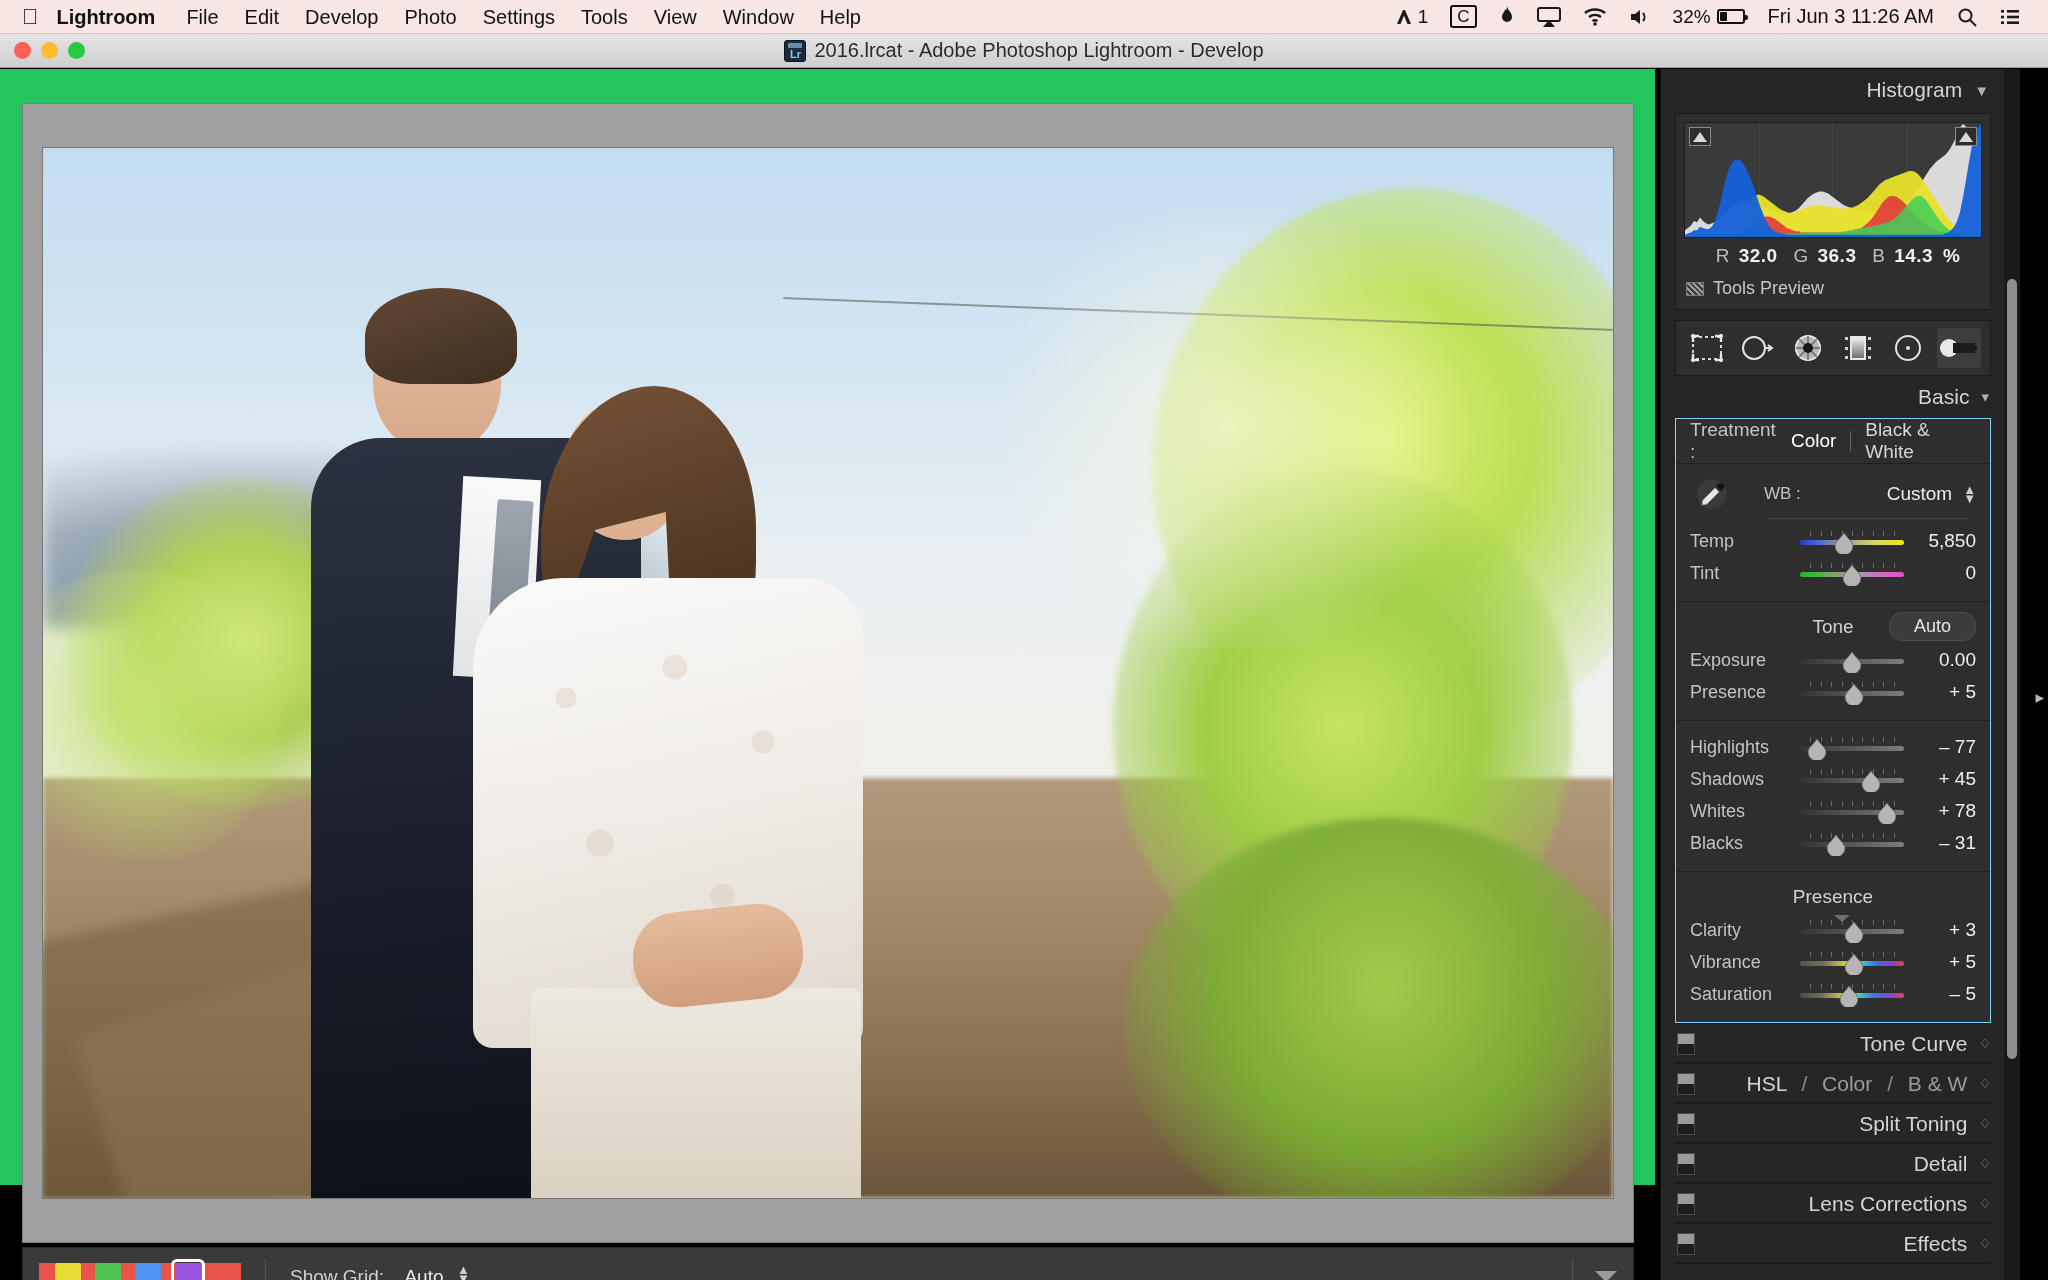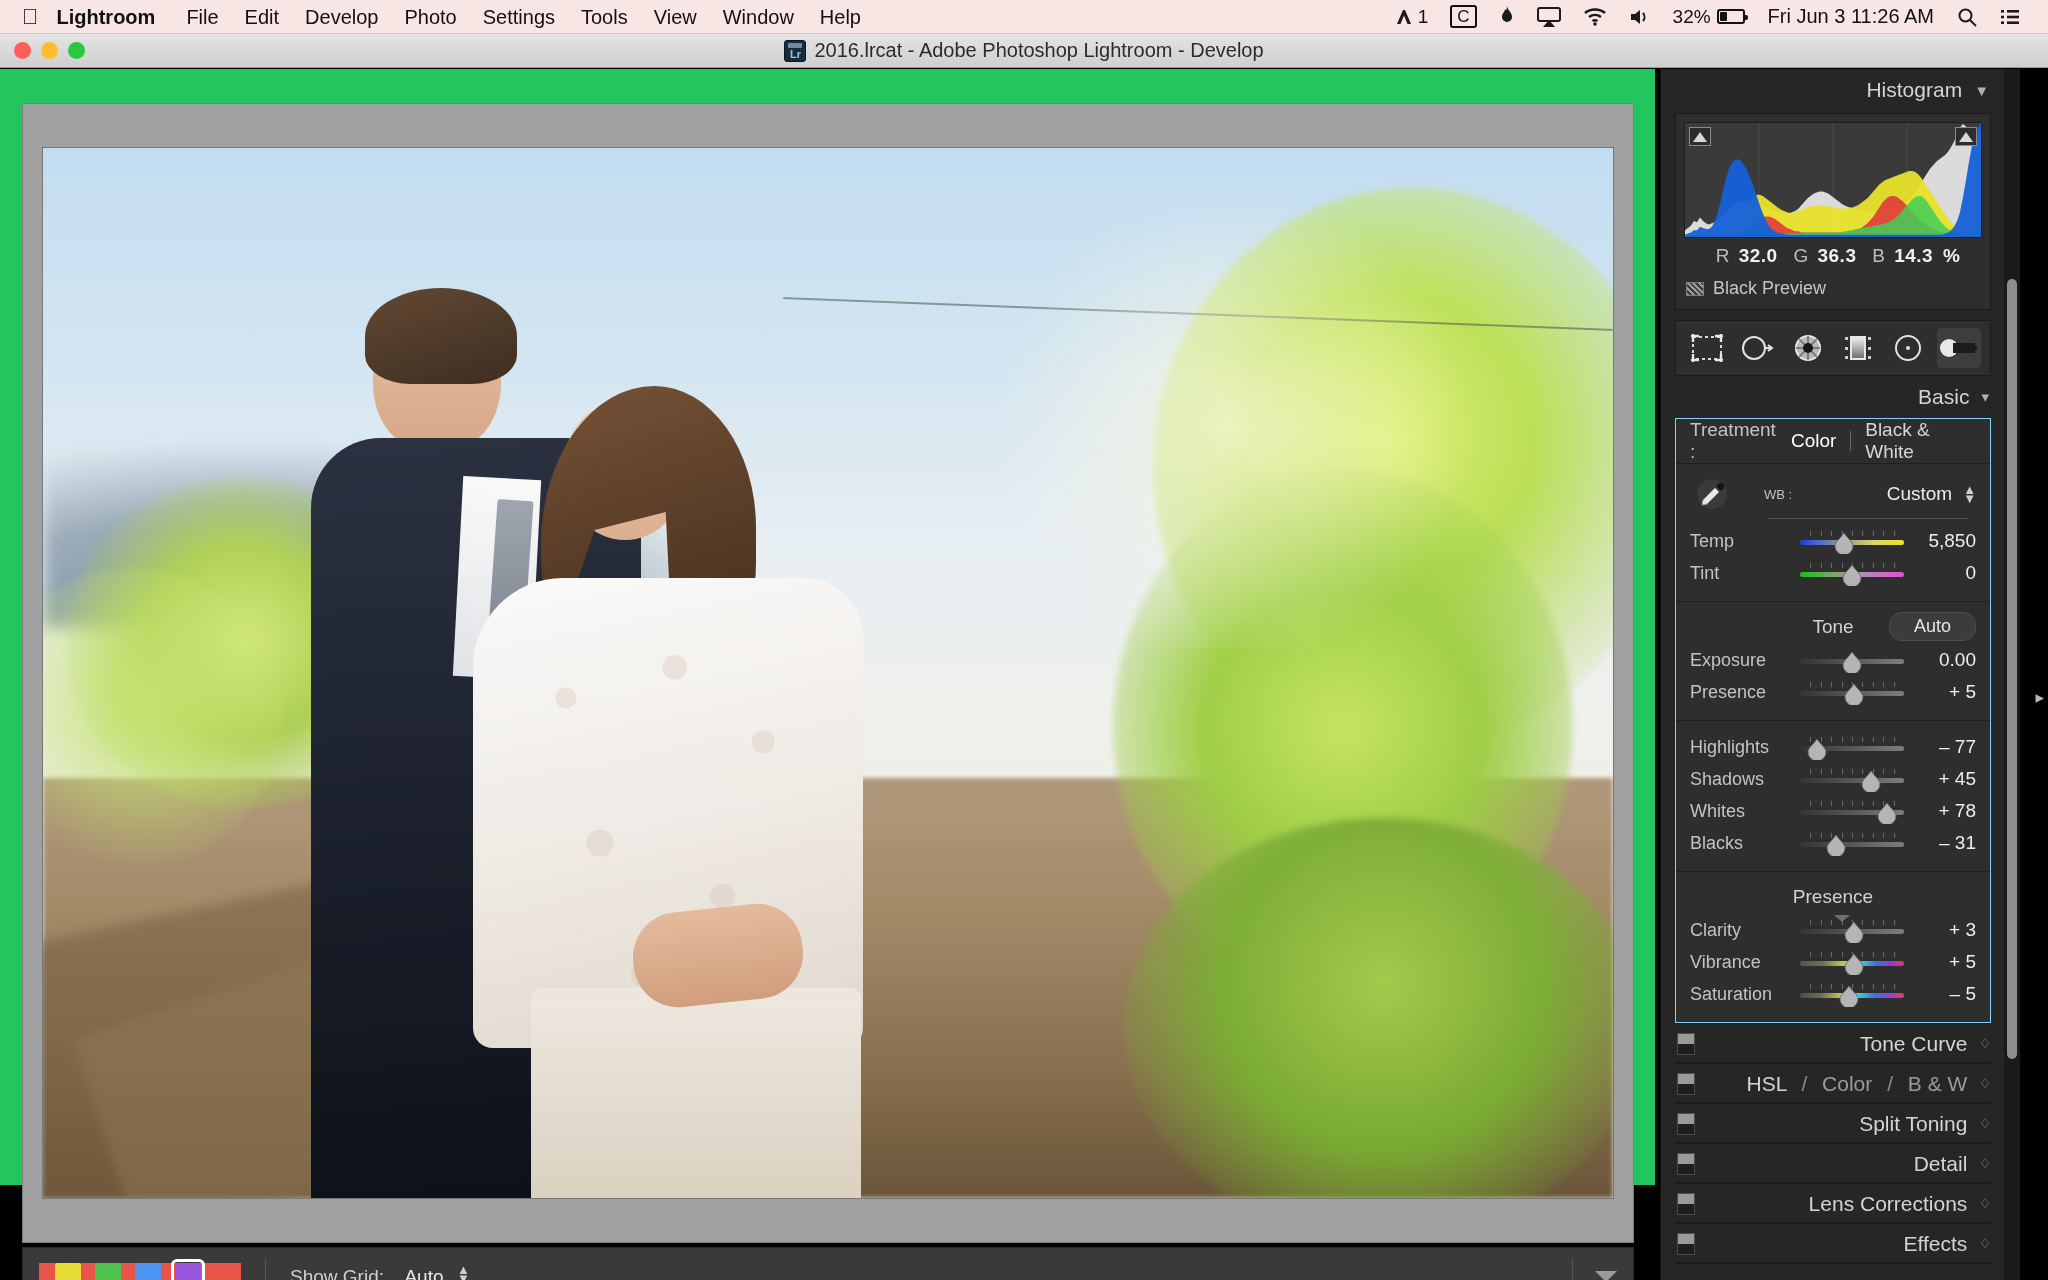--- a/index.html
+++ b/index.html
@@ -138,21 +138,21 @@
   .treat-row { display:flex; align-items:center; height:44px; padding:0 14px; font-size:19px; }
   .treat-row .lbl { color:#c3c3c3; }
   .treat-opts { margin-left:auto; display:flex; align-items:center; gap:0; }
   .treat-opts .opt { padding:0 14px; color:#d6d6d6; }
   .treat-opts .opt.on { color:#fff; }
   .treat-opts .vbar { width:1px; height:20px; background:#6a6a6a; }
 
   .subblock { border-top:1px solid #1f1f1f; padding:10px 0 12px 0; }
   .wb-row { display:flex; align-items:center; height:40px; padding:0 14px; }
   .eyedrop { width:44px;height:40px; display:flex;align-items:center;justify-content:center;}
-  .wb-label { margin-left:30px; color:#c3c3c3; font-size:13px;}
+  .wb-label { margin-left:30px; color:#c3c3c3; font-size:17px;}
   .wb-value { margin-left:auto; margin-right:2px; color:#ececec; font-size:19px;}
   .wb-sep { height:1px; background:#4a4a4a; margin:4px 22px 6px 92px;}
 
   .slider-row { display:flex; align-items:center; height:32px; padding:0 14px; }
   .sl-name { width:110px; color:#c3c3c3; font-size:18px; padding-right:12px; }
   .sl-wrap { position:relative; flex:1; height:24px; }
   .sl-ticks { position:absolute; left:0; right:0; top:2px; height:6px; }
   .sl-ticks i { position:absolute; top:0; width:1px; height:5px; background:#6a6a6a; }
   .sl-track { position:absolute; left:0; right:0; top:11px; height:5px; border-radius:3px;
               background: linear-gradient(#4e4e4e,#5e5e5e); }
@@ -394,21 +394,21 @@
             <span class="k">R</span>
             <span class="v">32.0</span>
             <span class="k">G</span>
             <span class="v">36.3</span>
             <span class="k">B</span>
             <span class="v">14.3</span>
             <span class="v" style="margin-left:4px;">%</span>
           </div>
           <div class="smart">
             <span class="sq"></span>
-            <span>Black Preview</span>
+            <span>Tools Preview</span>
           </div>
         </div>
 
         <div class="toolstrip">
           <div class="tool">
             <svg width="34" height="30" viewBox="0 0 34 30">
                 <g stroke="#d8d8d8" stroke-width="2" fill="none" stroke-dasharray="3 3">
                   <rect x="3" y="4" width="28" height="22"></rect>
                 </g>
                 <g stroke="#e8e8e8" stroke-width="2.4" fill="none">

